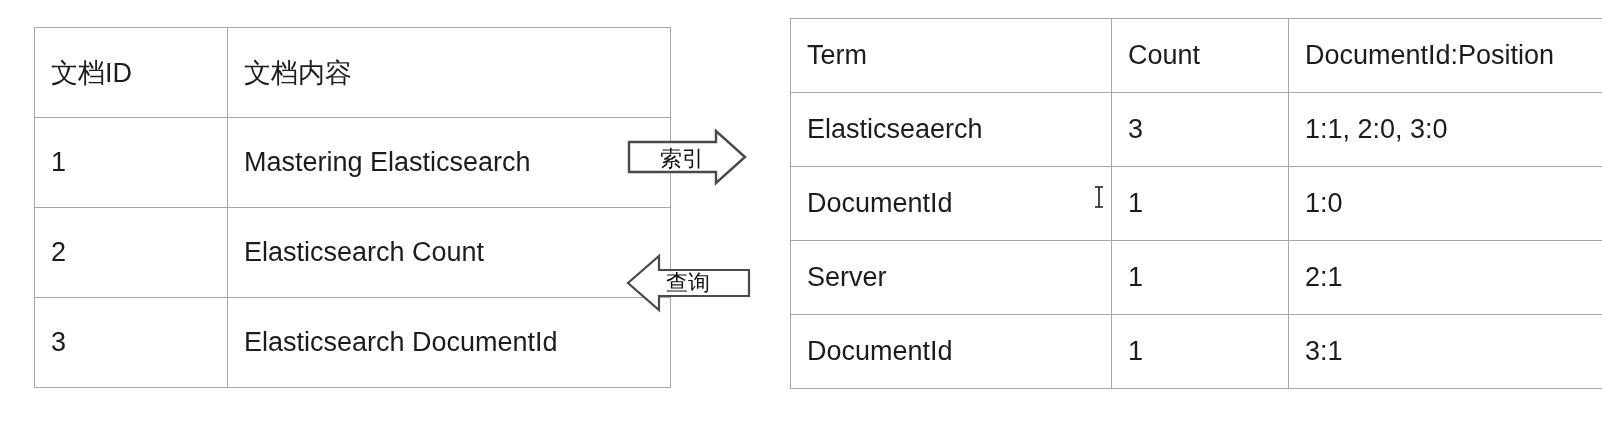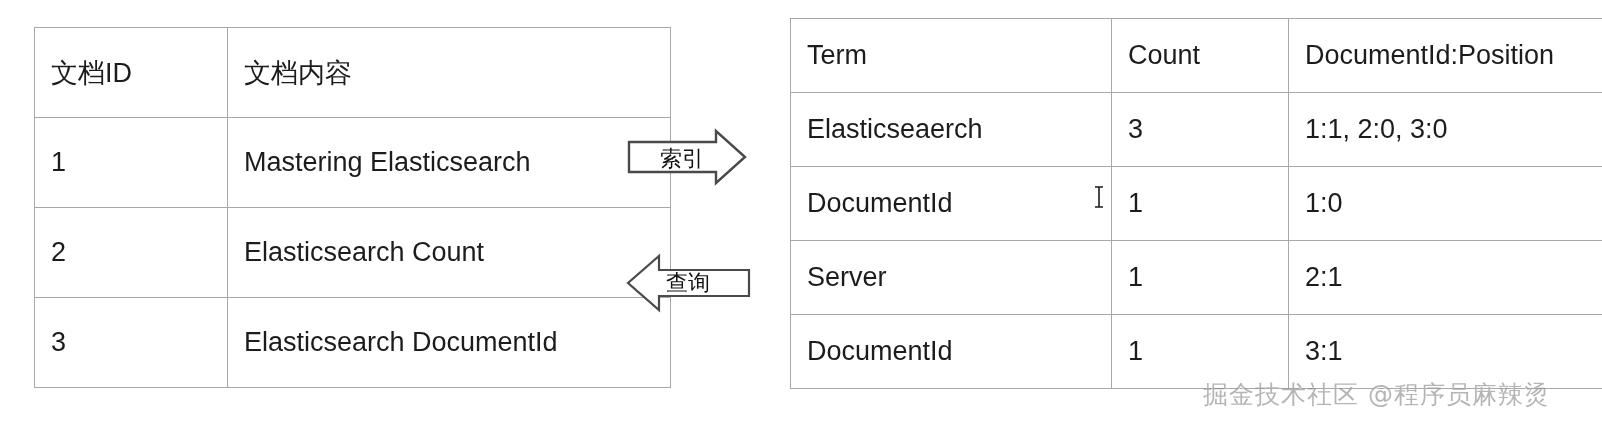--- a/index.html
+++ b/index.html
@@ -165,15 +165,14 @@
         <td class="col-count">1</td>
         <td class="col-pos">3:1</td>
       </tr>
     </tbody>
   </table>
 
   <svg id="ibeam-cursor" viewBox="0 0 14 24">
     <path d="M 3 2 L 11 2 M 7 2 L 7 22 M 3 22 L 11 22" stroke="#1c1c1c" stroke-width="1.6" fill="none"></path>
   </svg>
 
-  <div id="watermark">掘金技术社区 @程序员麻辣烫</div>
 
 </div>
 
 </body></html>

